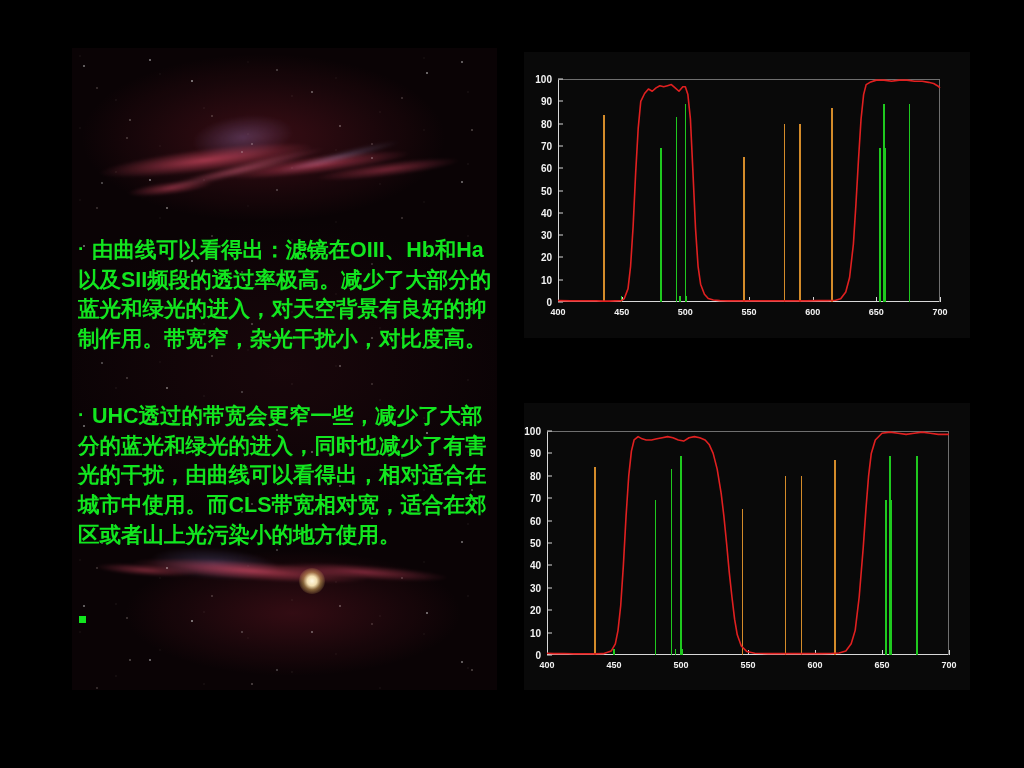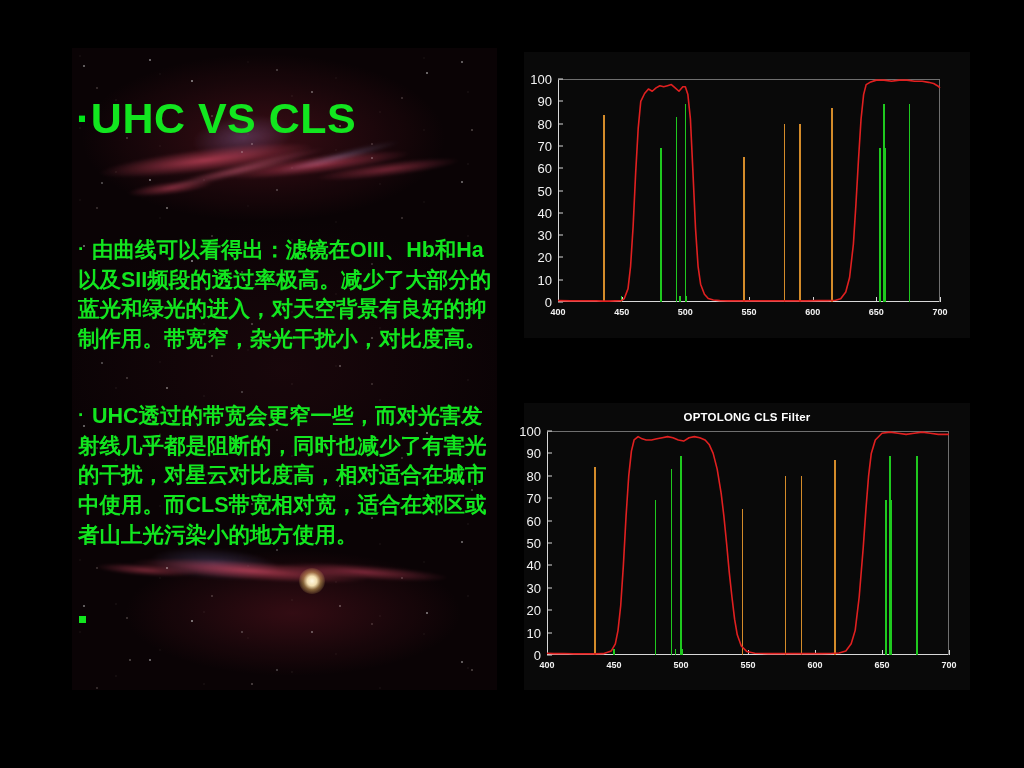--- a/index.html
+++ b/index.html
@@ -108,21 +108,21 @@
   #chart-cls{left:524px;top:403px;width:446px;height:287px;}
   .chart-title{position:absolute;top:8px;left:0;right:0;text-align:center;
     color:#ffffff;font-weight:bold;font-size:11.5px;letter-spacing:.2px;}
   .plot{position:absolute;}
   #chart-uhc .plot{left:34px;top:27px;width:382px;height:223px;}
   #chart-cls .plot{left:23px;top:28px;width:402px;height:224px;}
   .plot-frame{position:absolute;inset:0;border-left:1.4px solid #d8d8d8;border-bottom:1.4px solid #d8d8d8;}
   .top-rule{position:absolute;left:0;right:0;top:0;height:1px;background:#6f6f6f;}
   .right-rule{position:absolute;right:0;top:0;bottom:0;width:1px;background:#6f6f6f;}
   .ytick{position:absolute;right:100%;transform:translateY(-50%);padding-right:6px;
-    color:#f2f2f2;font-size:13px;font-weight:normal;white-space:nowrap;text-align:center;}
+    color:#f2f2f2;font-size:10px;font-weight:bold;white-space:nowrap;text-align:center;}
   .ytick-mark{position:absolute;left:0;width:5px;height:1px;background:#d8d8d8;transform:translateY(-50%);}
   .xtick{position:absolute;top:100%;transform:translateX(-50%);padding-top:5px;
     color:#f2f2f2;font-size:9px;font-weight:bold;white-space:nowrap;}
   .xtick-mark{position:absolute;bottom:0;width:1px;height:5px;background:#d8d8d8;}
   .eline{position:absolute;bottom:0;width:1.6px;}
   .eline.g{background:#1fc91f;}
   .eline.o{background:#d48b2a;}
   svg.curve{position:absolute;inset:0;overflow:visible;}
 </style>
 </head>
@@ -136,25 +136,24 @@
       <div class="sf2"></div>
       <div class="sf3"></div>
     </div>
     <div class="neb-wash"></div>
     <div class="veil-top"></div>
     <div class="veil-top2"></div>
     <div class="veil-bot"></div>
     <div class="bright-star"></div>
   </div>
 
-  <div id="slide-title"><span class="bullet-dot">·</span><span>UHC  VS  CLS</span></div>
 
   <div class="para" id="para-1"><span class="bdot">·</span><span class="btxt">由曲线可以看得出：滤镜在OIII、Hb和Ha以及SII频段的透过率极高。减少了大部分的蓝光和绿光的进入，对天空背景有良好的抑制作用。带宽窄，杂光干扰小，对比度高。</span></div>
 
-  <div class="para" id="para-2"><span class="bdot">·</span><span class="btxt">UHC透过的带宽会更窄一些，而对光害发射线几乎都是阻断的，同时也减少了有害光的干扰，对星云对比度高，相对适合在城市中使用。而CLS带宽相对宽，适合在郊区或者山上光污染小的地方使用。</span></div>
+  <div class="para" id="para-2"><span class="bdot">·</span><span class="btxt">UHC透过的带宽会更窄一些，减少了大部分的蓝光和绿光的进入，同时也减少了有害光的干扰，由曲线可以看得出，相对适合在城市中使用。而CLS带宽相对宽，适合在郊区或者山上光污染小的地方使用。</span></div>
 
   <div class="small-bullet"></div>
 
   <div class="chart-panel" id="chart-uhc">
     <div class="plot">
         <div class="plot-frame"></div>
         <div class="top-rule"></div>
         <div class="right-rule"></div>
         <div class="ytick" style="top: 223px;">0</div>
         <div class="ytick-mark" style="top: 223px;"></div>
@@ -207,21 +206,20 @@
         <div class="eline g" style="left: 325.173px; height: 198.47px;"></div>
         <div class="eline g" style="left: 326.447px; height: 153.87px;"></div>
         <div class="eline g" style="left: 350.64px; height: 198.47px;"></div>
         <svg class="curve" width="382" height="223">
           <path d="M0.00 221.66 L12.73 221.88 L25.47 221.88 L38.20 221.88 L44.57 222.11 L50.93 222.11 L57.30 221.88 L63.67 221.66 L66.21 219.66 L70.03 209.62 L72.58 187.32 L75.13 147.18 L77.67 93.66 L80.22 49.06 L82.77 22.30 L86.59 14.49 L90.41 10.03 L94.23 12.27 L98.05 8.92 L101.87 6.69 L105.69 7.81 L109.51 6.69 L113.33 5.58 L117.15 8.92 L120.97 12.27 L124.79 7.81 L127.33 7.81 L129.88 15.61 L132.43 40.14 L134.97 93.66 L137.52 149.41 L140.07 187.32 L142.61 205.16 L146.43 215.19 L150.25 219.43 L155.35 220.99 L161.71 221.66 L169.35 221.88 L178.27 221.88 L191.00 221.88 L210.10 221.88 L229.20 221.88 L248.30 221.88 L261.03 221.66 L269.95 221.66 L277.59 221.22 L282.68 219.66 L287.77 212.97 L291.59 198.47 L295.41 165.02 L297.96 124.88 L300.51 80.28 L303.05 40.14 L305.60 15.61 L308.15 5.58 L311.97 3.34 L318.33 1.12 L325.97 1.12 L333.61 2.23 L341.25 1.12 L348.89 1.12 L356.53 2.23 L364.17 2.23 L370.54 3.34 L375.63 4.46 L379.45 6.69 L382.00 8.92 " fill="none" stroke="#e02020" stroke-width="1.6" stroke-linejoin="round"></path>
         </svg>
       </div>
   </div>
 
   <div class="chart-panel" id="chart-cls">
-    <div class="chart-title">OPTOLONG CLS Filter</div>
     <div class="plot">
         <div class="plot-frame"></div>
         <div class="top-rule"></div>
         <div class="right-rule"></div>
         <div class="ytick" style="top: 224px;">0</div>
         <div class="ytick-mark" style="top: 224px;"></div>
         <div class="ytick" style="top: 201.6px;">10</div>
         <div class="ytick-mark" style="top: 201.6px;"></div>
         <div class="ytick" style="top: 179.2px;">20</div>
         <div class="ytick-mark" style="top: 179.2px;"></div>

